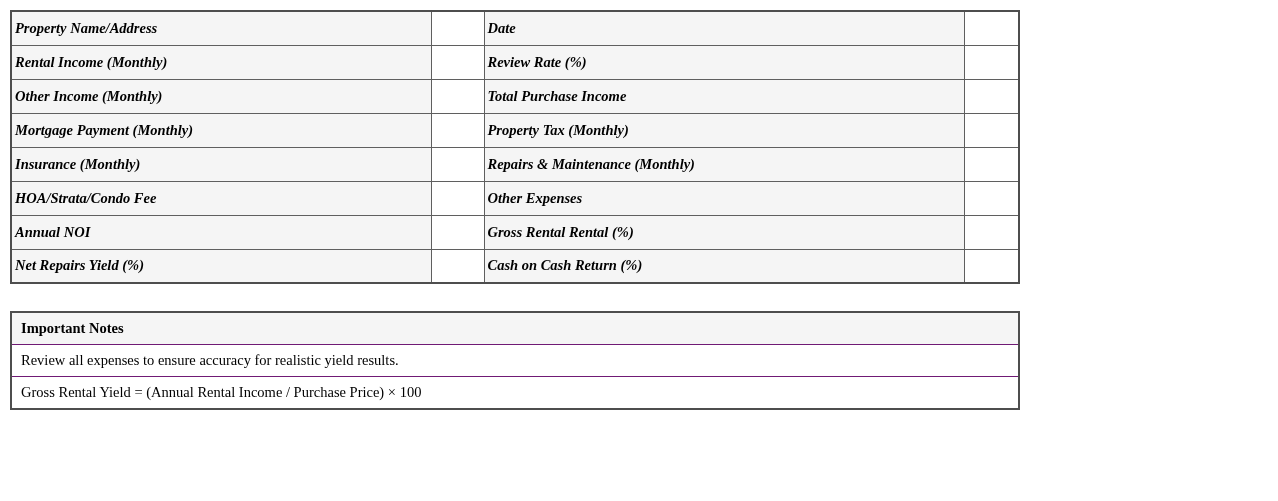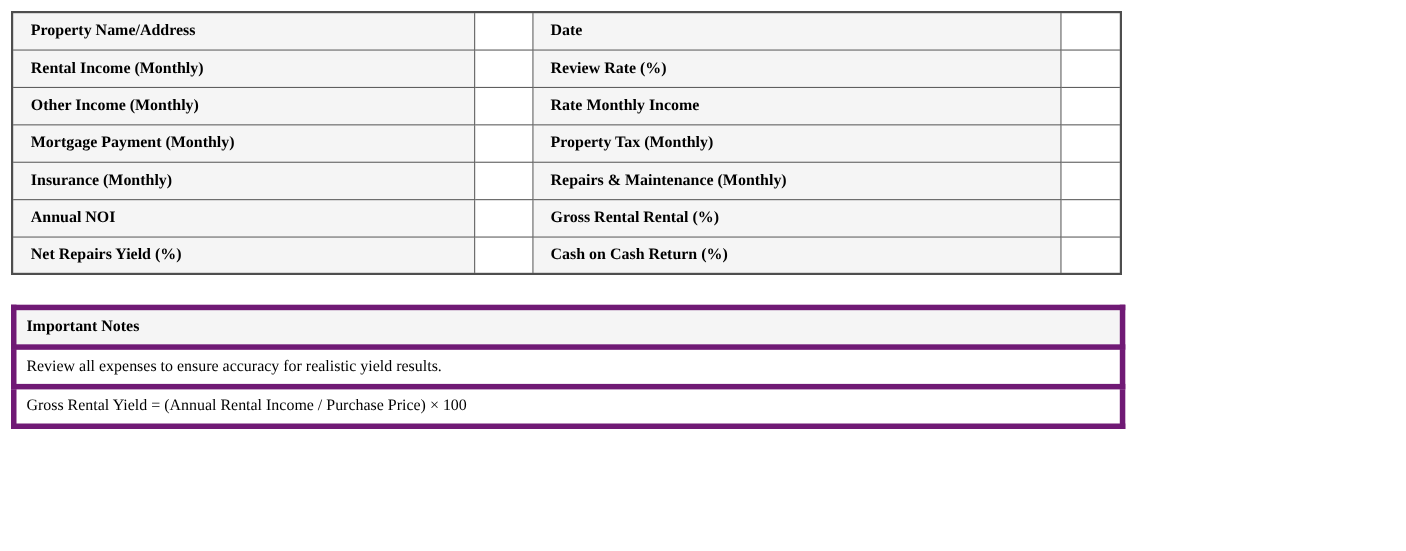--- a/index.html
+++ b/index.html
@@ -16,39 +16,40 @@
     border-collapse: collapse;
     table-layout: fixed;
     width: 1008px;
     border: 2px solid #4e4e4e;
   }
   table.ws td {
     border: 1px solid #5f5f5f;
     font-size: 14.5px;
     line-height: 17px;
     vertical-align: middle;
-    padding: 0 16px;
+    padding: 0 3px;
     height: 34px;
     overflow: hidden;
     white-space: nowrap;
+    font-style: italic;
   }
   td.lbl {
     background: #f5f5f5;
     font-weight: bold;
   }
   td.val { background: #ffffff; }
   table.notes {
     border-collapse: collapse;
     table-layout: fixed;
     width: 1008px;
     border: 2px solid #4e4e4e;
     margin-top: 27px;
   }
   table.notes td {
-    border: 5px solid #701a75;
+    border: 1px solid #701a75;
     font-size: 14.5px;
     line-height: 17px;
     vertical-align: middle;
     padding: 7px 9px;
     height: 20px;
     overflow: hidden;
     white-space: nowrap;
   }
   table.notes td.hdr {
     background: #f5f5f5;
@@ -77,33 +78,39 @@
       </tr>
       <tr>
         <td class="lbl">Rental Income (Monthly)</td>
         <td class="val"></td>
         <td class="lbl">Review Rate (%)</td>
         <td class="val"></td>
       </tr>
       <tr>
         <td class="lbl">Other Income (Monthly)</td>
         <td class="val"></td>
-        <td class="lbl">Rate Monthly Income</td>
+        <td class="lbl">Total Purchase Income</td>
         <td class="val"></td>
       </tr>
       <tr>
         <td class="lbl">Mortgage Payment (Monthly)</td>
         <td class="val"></td>
         <td class="lbl">Property Tax (Monthly)</td>
         <td class="val"></td>
       </tr>
       <tr>
         <td class="lbl">Insurance (Monthly)</td>
         <td class="val"></td>
         <td class="lbl">Repairs &amp; Maintenance (Monthly)</td>
+        <td class="val"></td>
+      </tr>
+      <tr>
+        <td class="lbl">HOA/Strata/Condo Fee</td>
+        <td class="val"></td>
+        <td class="lbl">Other Expenses</td>
         <td class="val"></td>
       </tr>
       <tr>
         <td class="lbl">Annual NOI</td>
         <td class="val"></td>
         <td class="lbl">Gross Rental Rental (%)</td>
         <td class="val"></td>
       </tr>
       <tr>
         <td class="lbl">Net Repairs Yield (%)</td>

